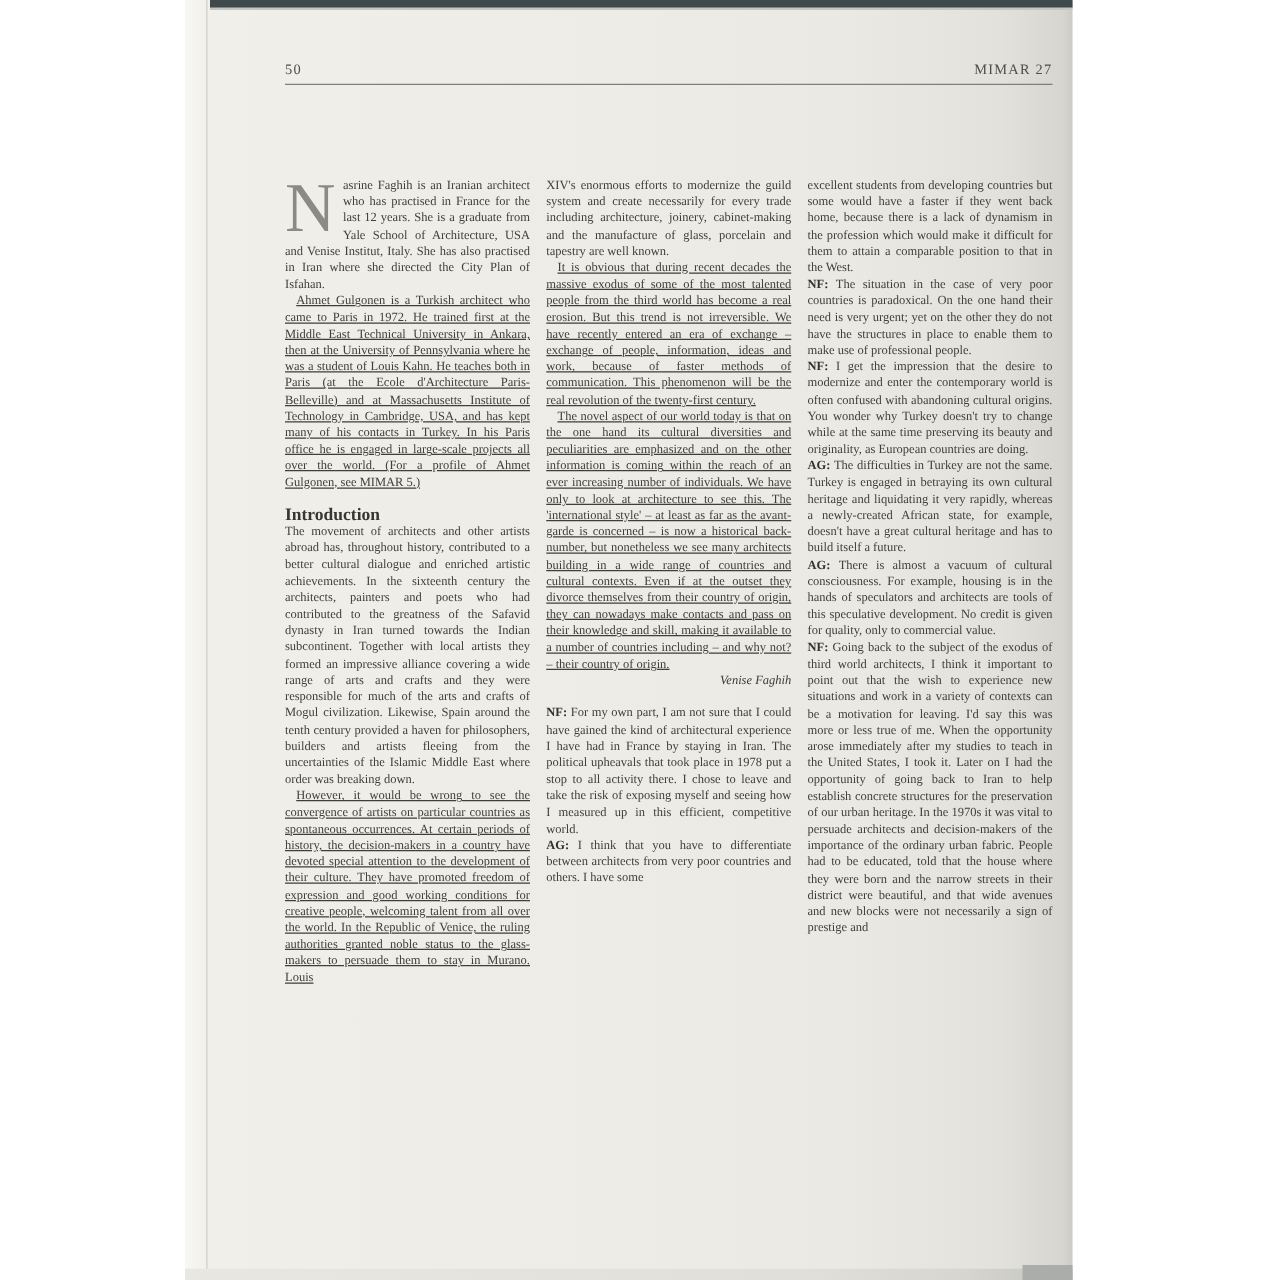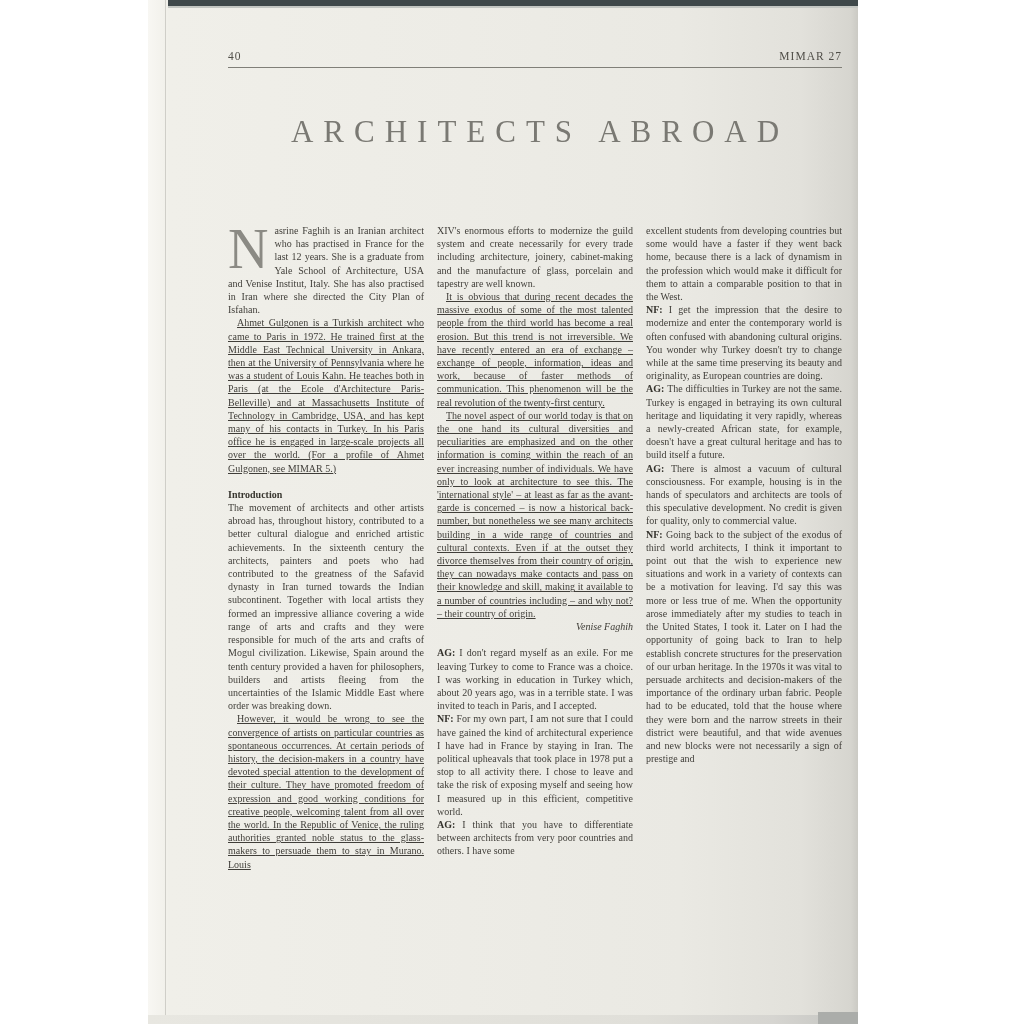--- a/index.html
+++ b/index.html
@@ -41,63 +41,62 @@
     font-size:15px; line-height:1.45; color:#4c4a44;
   }
   .columns { display:flex; gap:13px; margin-top:74px; }
   .column {
     width:196px; font-size:10px; line-height:13.2px; text-align:justify;
     color:#403e39; hyphens:auto; -webkit-hyphens:auto;
   }
   .para { margin:0; }
   .para.indent { text-indent:9px;text-decoration:underline; }
   .subhead {
-    font-size:10px; font-weight:bold; margin:13px 0 0 0; color:#38362f; text-align:left;
+    font-size:14px; font-weight:bold; margin:13px 0 0 0; color:#38362f; text-align:left;
   }
   .byline { margin:0 0 13px 0; text-align:right; font-style:italic; color:#3c3a34; }
   .dropcap {
     float:left; font-size:56px; line-height:44px; padding:3px 6px 0 0; color:#8b8a84;
   }
   .column strong { font-weight:bold; color:#34322c; }
 </style>
 </head>
 <body>
 
 <div class="scan-page">
   <div class="top-band"></div>
   <div class="left-edge"></div>
 
   <div class="content">
     <header class="running-head">
-      <span>40</span>
+      <span>50</span>
       <span>MIMAR 27</span>
     </header>
 
-    <h1 class="article-title">ARCHITECTS ABROAD</h1>
 
 
     <div class="columns">
         <div class="column">
           <p class="para"><span class="dropcap">N</span>asrine Faghih is an Iranian architect who has practised in France for the last 12 years. She is a graduate from Yale School of Architecture, USA and Venise Institut, Italy. She has also practised in Iran where she directed the City Plan of Isfahan.</p>
           <p class="para indent">Ahmet Gulgonen is a Turkish architect who came to Paris in 1972. He trained first at the Middle East Technical University in Ankara, then at the University of Pennsylvania where he was a student of Louis Kahn. He teaches both in Paris (at the Ecole d'Architecture Paris-Belleville) and at Massachusetts Institute of Technology in Cambridge, USA, and has kept many of his contacts in Turkey. In his Paris office he is engaged in large-scale projects all over the world. (For a profile of Ahmet Gulgonen, see MIMAR 5.)</p>
           <h3 class="subhead">Introduction</h3>
           <p class="para">The movement of architects and other artists abroad has, throughout history, contributed to a better cultural dialogue and enriched artistic achievements. In the sixteenth century the architects, painters and poets who had contributed to the greatness of the Safavid dynasty in Iran turned towards the Indian subcontinent. Together with local artists they formed an impressive alliance covering a wide range of arts and crafts and they were responsible for much of the arts and crafts of Mogul civilization. Likewise, Spain around the tenth century provided a haven for philosophers, builders and artists fleeing from the uncertainties of the Islamic Middle East where order was breaking down.</p>
           <p class="para indent">However, it would be wrong to see the convergence of artists on particular countries as spontaneous occurrences. At certain periods of history, the decision-makers in a country have devoted special attention to the development of their culture. They have promoted freedom of expression and good working conditions for creative people, welcoming talent from all over the world. In the Republic of Venice, the ruling authorities granted noble status to the glass-makers to persuade them to stay in Murano. Louis</p>
         </div>
         <div class="column">
           <p class="para">XIV's enormous efforts to modernize the guild system and create necessarily for every trade including architecture, joinery, cabinet-making and the manufacture of glass, porcelain and tapestry are well known.</p>
           <p class="para indent">It is obvious that during recent decades the massive exodus of some of the most talented people from the third world has become a real erosion. But this trend is not irreversible. We have recently entered an era of exchange – exchange of people, information, ideas and work, because of faster methods of communication. This phenomenon will be the real revolution of the twenty-first century.</p>
           <p class="para indent">The novel aspect of our world today is that on the one hand its cultural diversities and peculiarities are emphasized and on the other information is coming within the reach of an ever increasing number of individuals. We have only to look at architecture to see this. The 'international style' – at least as far as the avant-garde is concerned – is now a historical back-number, but nonetheless we see many architects building in a wide range of countries and cultural contexts. Even if at the outset they divorce themselves from their country of origin, they can nowadays make contacts and pass on their knowledge and skill, making it available to a number of countries including – and why not? – their country of origin.</p>
           <p class="byline">Venise Faghih</p>
-          <p class="para"><strong>AG: </strong>I don't regard myself as an exile. For me leaving Turkey to come to France was a choice. I was working in education in Turkey which, about 20 years ago, was in a terrible state. I was invited to teach in Paris, and I accepted.</p>
           <p class="para"><strong>NF: </strong>For my own part, I am not sure that I could have gained the kind of architectural experience I have had in France by staying in Iran. The political upheavals that took place in 1978 put a stop to all activity there. I chose to leave and take the risk of exposing myself and seeing how I measured up in this efficient, competitive world.</p>
           <p class="para"><strong>AG: </strong>I think that you have to differentiate between architects from very poor countries and others. I have some</p>
         </div>
         <div class="column">
           <p class="para">excellent students from developing countries but some would have a faster if they went back home, because there is a lack of dynamism in the profession which would make it difficult for them to attain a comparable position to that in the West.</p>
+          <p class="para"><strong>NF: </strong>The situation in the case of very poor countries is paradoxical. On the one hand their need is very urgent; yet on the other they do not have the structures in place to enable them to make use of professional people.</p>
           <p class="para"><strong>NF: </strong>I get the impression that the desire to modernize and enter the contemporary world is often confused with abandoning cultural origins. You wonder why Turkey doesn't try to change while at the same time preserving its beauty and originality, as European countries are doing.</p>
           <p class="para"><strong>AG: </strong>The difficulties in Turkey are not the same. Turkey is engaged in betraying its own cultural heritage and liquidating it very rapidly, whereas a newly-created African state, for example, doesn't have a great cultural heritage and has to build itself a future.</p>
           <p class="para"><strong>AG: </strong>There is almost a vacuum of cultural consciousness. For example, housing is in the hands of speculators and architects are tools of this speculative development. No credit is given for quality, only to commercial value.</p>
           <p class="para"><strong>NF: </strong>Going back to the subject of the exodus of third world architects, I think it important to point out that the wish to experience new situations and work in a variety of contexts can be a motivation for leaving. I'd say this was more or less true of me. When the opportunity arose immediately after my studies to teach in the United States, I took it. Later on I had the opportunity of going back to Iran to help establish concrete structures for the preservation of our urban heritage. In the 1970s it was vital to persuade architects and decision-makers of the importance of the ordinary urban fabric. People had to be educated, told that the house where they were born and the narrow streets in their district were beautiful, and that wide avenues and new blocks were not necessarily a sign of prestige and</p>
         </div>
       </div>
   </div>
 
   <div class="bottom-band"></div>
   <div class="corner-shadow"></div>

